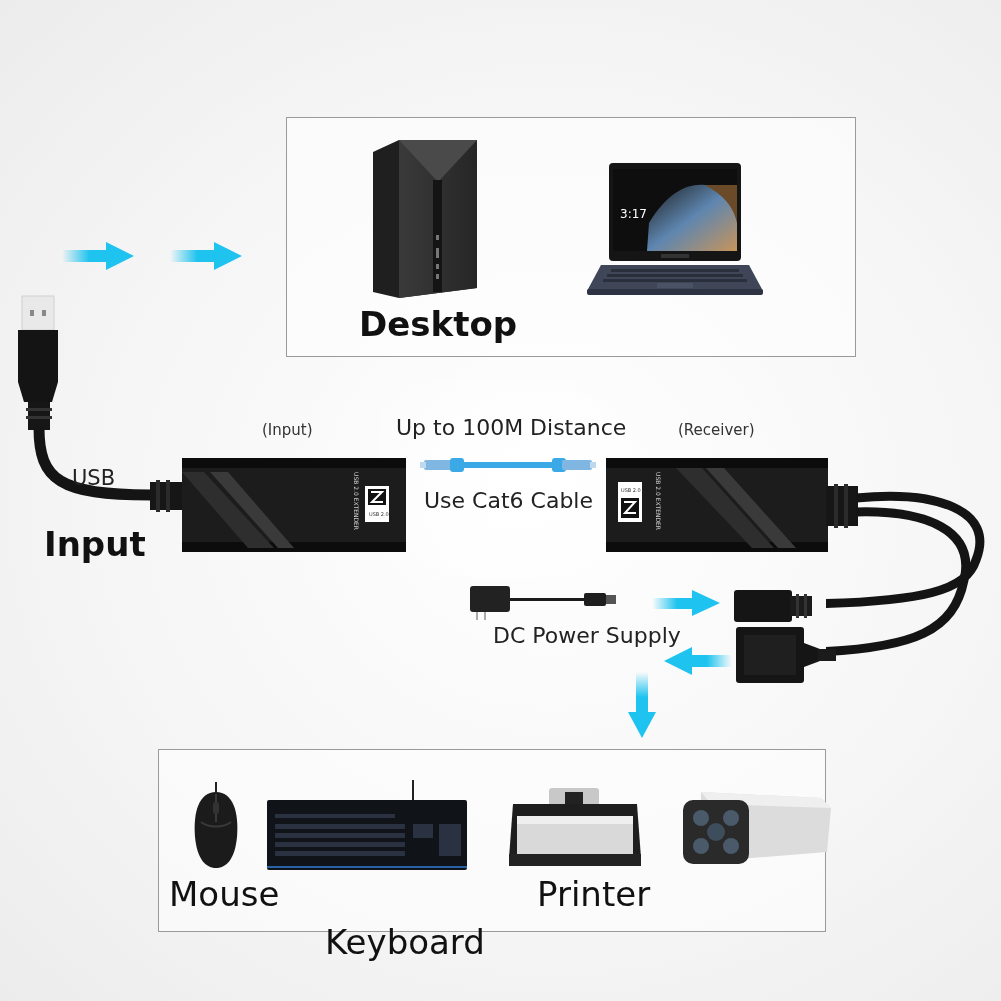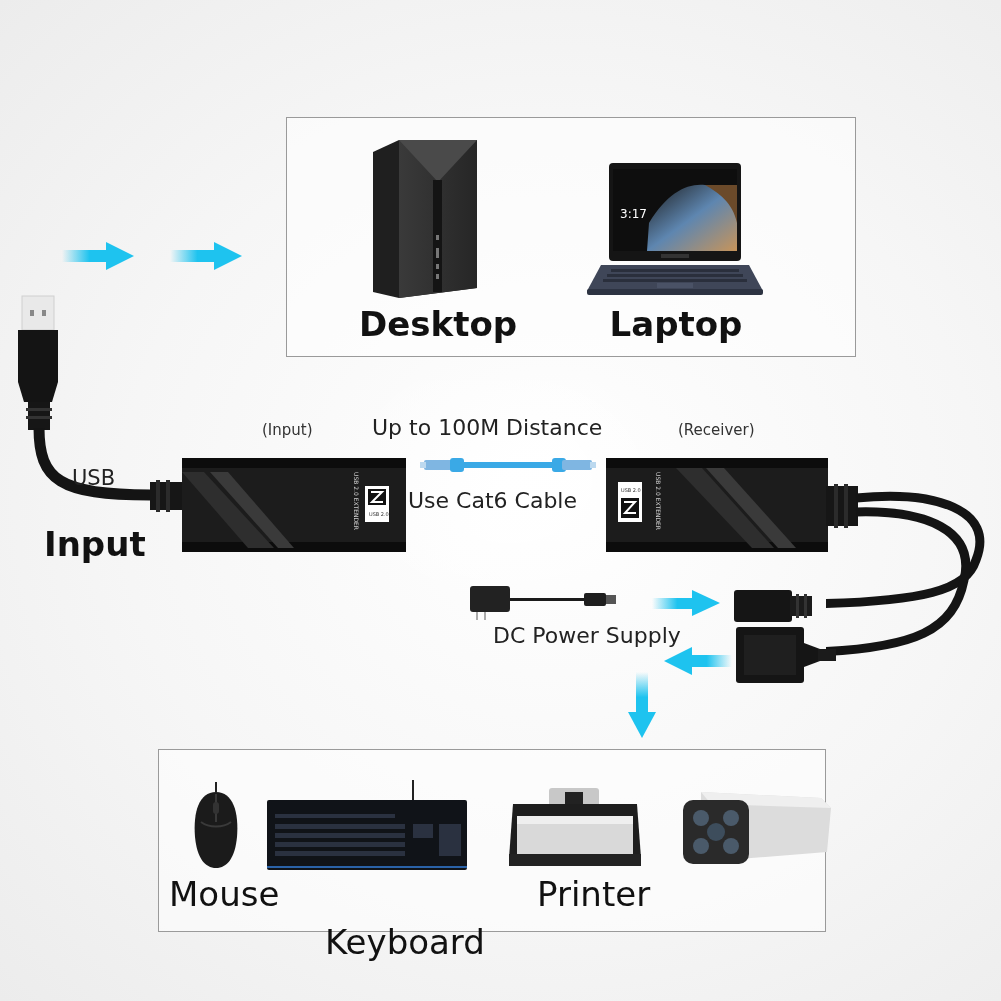--- a/index.html
+++ b/index.html
@@ -62,21 +62,20 @@
       <polygon points="14,102 162,102 176,128 0,128" fill="#3f4658"></polygon>
       <rect x="0" y="126" width="176" height="6" rx="2" fill="#2d3342"></rect>
       <g fill="#2a2f3c">
         <rect x="24" y="106" width="128" height="3"></rect>
         <rect x="20" y="111" width="136" height="3"></rect>
         <rect x="16" y="116" width="144" height="3"></rect>
       </g>
       <rect x="70" y="120" width="36" height="5" fill="#4a5266"></rect>
     </svg>
   </div>
-  <div class="abs big-label" style="left:314px;top:186px;width:150px;text-align:center;">Laptop</div>
 </div>
 
 <div class="abs" style="left:62px;top:240px;">
   <svg width="72" height="32" viewBox="0 0 72 32">
     <defs>
         <linearGradient id="ar1" x1="0" x2="1">
           <stop offset="0" stop-color="#1ec3ef" stop-opacity="0"></stop>
           <stop offset="0.55" stop-color="#1ec3ef"></stop>
         </linearGradient>
       </defs>
@@ -125,33 +124,33 @@
 
     <text x="0" y="0" transform="translate(172,14) rotate(90)" fill="#cfcfcf" font-family="DejaVu Sans, sans-serif" font-size="6">USB 2.0 EXTENDER</text>
 
     <rect x="183" y="28" width="24" height="36" fill="#fff"></rect>
     <rect x="186" y="31" width="18" height="16" fill="#111"></rect>
     <path d="M189 34 L200 34 L190 44 L201 44" stroke="#fff" stroke-width="2" fill="none"></path>
     <text x="187" y="58" fill="#333" font-family="DejaVu Sans, sans-serif" font-size="5">USB 2.0</text>
   </svg>
 </div>
 
-<div class="abs mid-label" style="left:372px;top:415px;font-size:22px;">Up to 100M Distance</div>
+<div class="abs mid-label" style="left:396px;top:415px;font-size:22px;">Up to 100M Distance</div>
 <div class="abs" style="left:420px;top:454px;">
   <svg width="176" height="22" viewBox="0 0 176 22">
     <rect x="4" y="6" width="30" height="10" rx="2" fill="#7fb6e2"></rect>
     <rect x="0" y="8" width="6" height="6" fill="#bcd9ef"></rect>
     <rect x="30" y="4" width="14" height="14" rx="3" fill="#3aa9e6"></rect>
     <rect x="42" y="8" width="92" height="6" fill="#3aa9e6"></rect>
     <rect x="132" y="4" width="14" height="14" rx="3" fill="#3aa9e6"></rect>
     <rect x="142" y="6" width="30" height="10" rx="2" fill="#7fb6e2"></rect>
     <rect x="170" y="8" width="6" height="6" fill="#bcd9ef"></rect>
   </svg>
 </div>
-<div class="abs mid-label" style="left:408px;top:488px;font-size:22px;">Use Cat6 Cable</div>
+<div class="abs mid-label" style="left:424px;top:488px;font-size:22px;">Use Cat6 Cable</div>
 
 <div class="abs" style="left:678px;top:421px;font-size:15px;color:#333;">(Receiver)</div>
 <div class="abs" style="left:606px;top:458px;">
   <svg width="222" height="94" viewBox="0 0 222 94">
     <rect x="0" y="0" width="222" height="94" fill="#1c1c1c"></rect>
     <rect x="0" y="0" width="222" height="10" fill="#0c0c0c"></rect>
     <rect x="0" y="84" width="222" height="10" fill="#0c0c0c"></rect>
     <path d="M70 10 L96 10 L168 90 L146 90 Z" fill="#2e2e2e"></path>
     <path d="M100 10 L118 10 L190 90 L172 90 Z" fill="#3a3a3a"></path>
     <rect x="12" y="24" width="24" height="40" fill="#fff"></rect>

